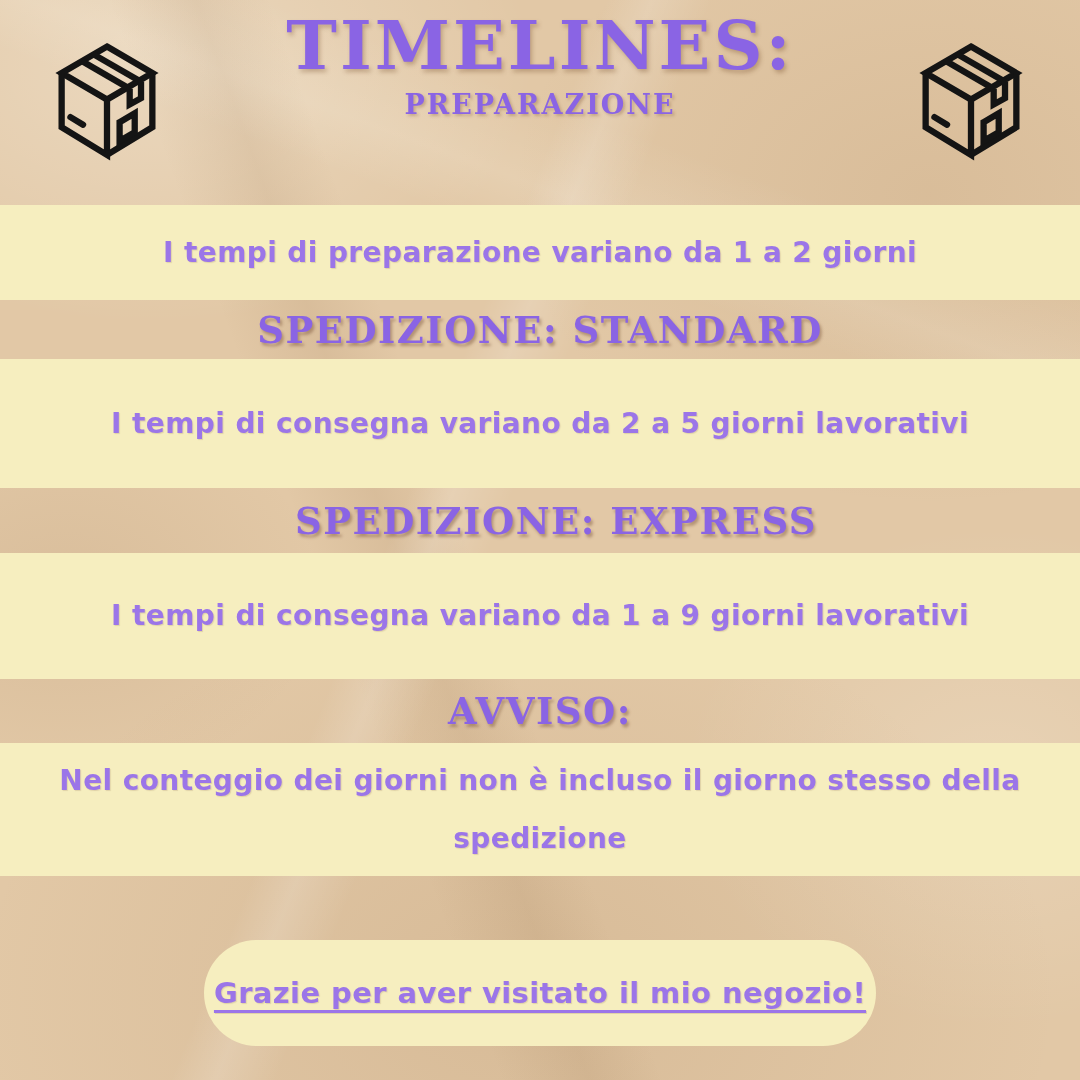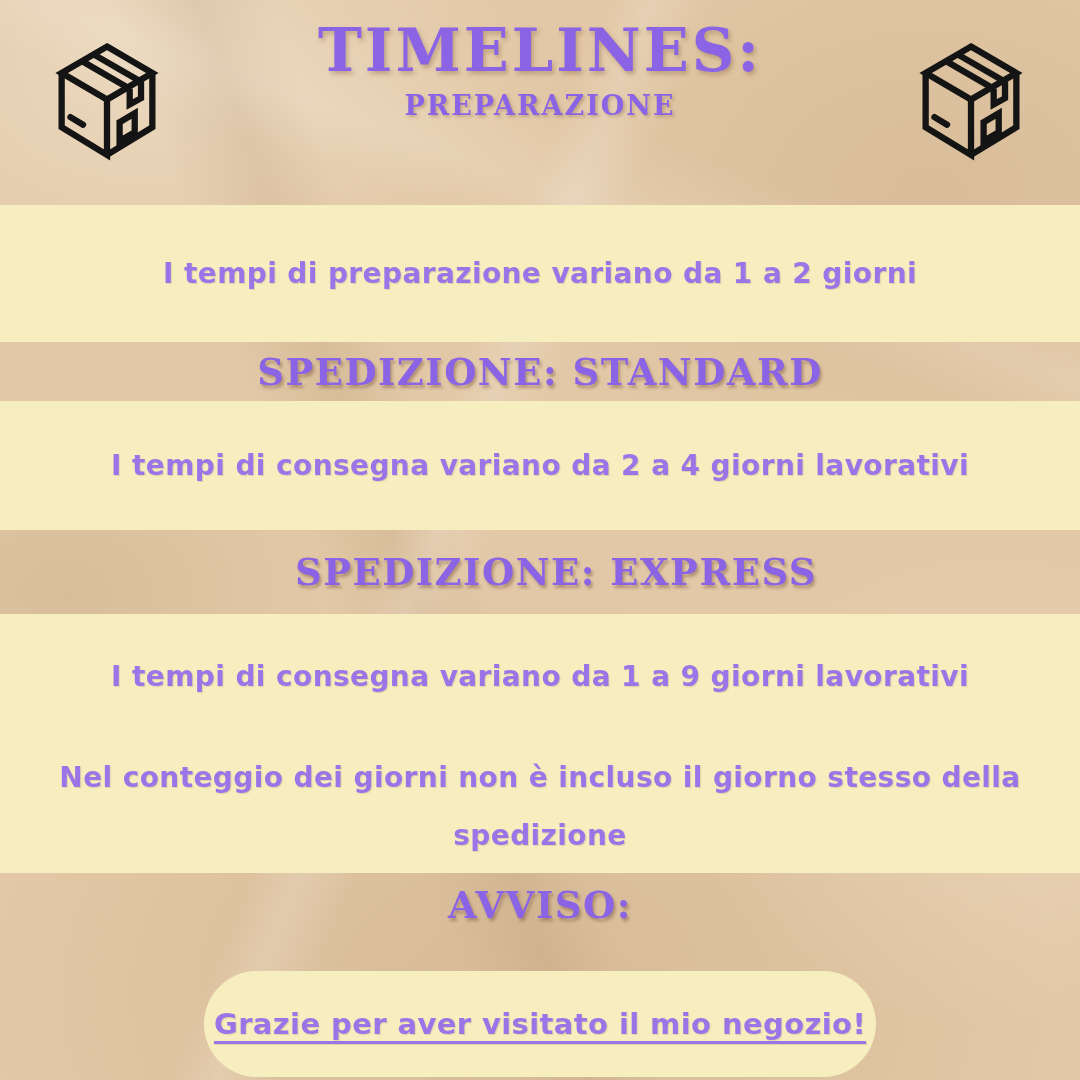--- a/index.html
+++ b/index.html
@@ -24,24 +24,24 @@
     font-family: "DejaVu Sans", sans-serif;
   }
 
   .header {
     position: relative;
     height: 205px;
     flex: none;
     text-align: center;
   }
   .title {
-    padding-top: 20px;
+    padding-top: 10px;
     font-family: "DejaVu Serif", serif;
     font-weight: bold;
-    font-size: 59px;
+    font-size: 68px;
     line-height: 1.05;
     letter-spacing: 3px;
     color: #8a64e4;
     text-shadow: 2px 3px 4px rgba(118,76,42,0.35);
   }
   .subtitle {
     margin-top: 8px;
     font-family: "DejaVu Serif", serif;
     font-weight: bold;
     font-size: 27px;
@@ -75,24 +75,24 @@
 
   .heading-text {
     font-family: "DejaVu Serif", serif;
     font-weight: bold;
     font-size: 37px;
     letter-spacing: 1.5px;
     color: #8a64e4;
     text-shadow: 2px 3px 3px rgba(110,70,45,0.40);
   }
 
-  .h-band1 { height: 137px; }
+  .h-band1 { height: 95px; }
   .h-head1 { height: 59px;  }
   .h-band2 { height: 129px; }
-  .h-head2 { height: 84px; padding-left: 32px;  }
+  .h-head2 { height: 65px; padding-left: 32px;  }
   .h-band3 { height: 126px; }
   .h-head3 { height: 64px;  }
   .h-band4 { height: 133px; }
 
   .footer {
     flex: 1;
     display: flex;
     align-items: center;
     justify-content: center;
   }
@@ -156,40 +156,40 @@
 
   <div class="band cream h-band1">
     <div class="body-text">I tempi di preparazione variano da 1 a 2 giorni</div>
   </div>
 
   <div class="band h-head1">
     <div class="heading-text">SPEDIZIONE: STANDARD</div>
   </div>
 
   <div class="band cream h-band2">
-    <div class="body-text">I tempi di consegna variano da 2 a 4 giorni lavorativi</div>
+    <div class="body-text">I tempi di consegna variano da 2 a 5 giorni lavorativi</div>
   </div>
 
   <div class="band h-head2">
     <div class="heading-text">SPEDIZIONE: EXPRESS</div>
   </div>
 
   <div class="band cream h-band3">
     <div class="body-text">I tempi di consegna variano da 1 a 9 giorni lavorativi</div>
   </div>
 
+  <div class="band h-head3">
+    <div class="heading-text">AVVISO:</div>
+  </div>
+
   <div class="band cream h-band4">
     <div class="body-text">
       <div>Nel conteggio dei giorni non è incluso il giorno stesso della</div>
       <div>spedizione</div>
     </div>
-  </div>
-
-  <div class="band h-head3">
-    <div class="heading-text">AVVISO:</div>
   </div>
 
   <div class="footer">
     <div class="thanks-pill">
       <span class="thanks-link">Grazie per aver visitato il mio negozio!</span>
     </div>
   </div>
 
 </div>
 

